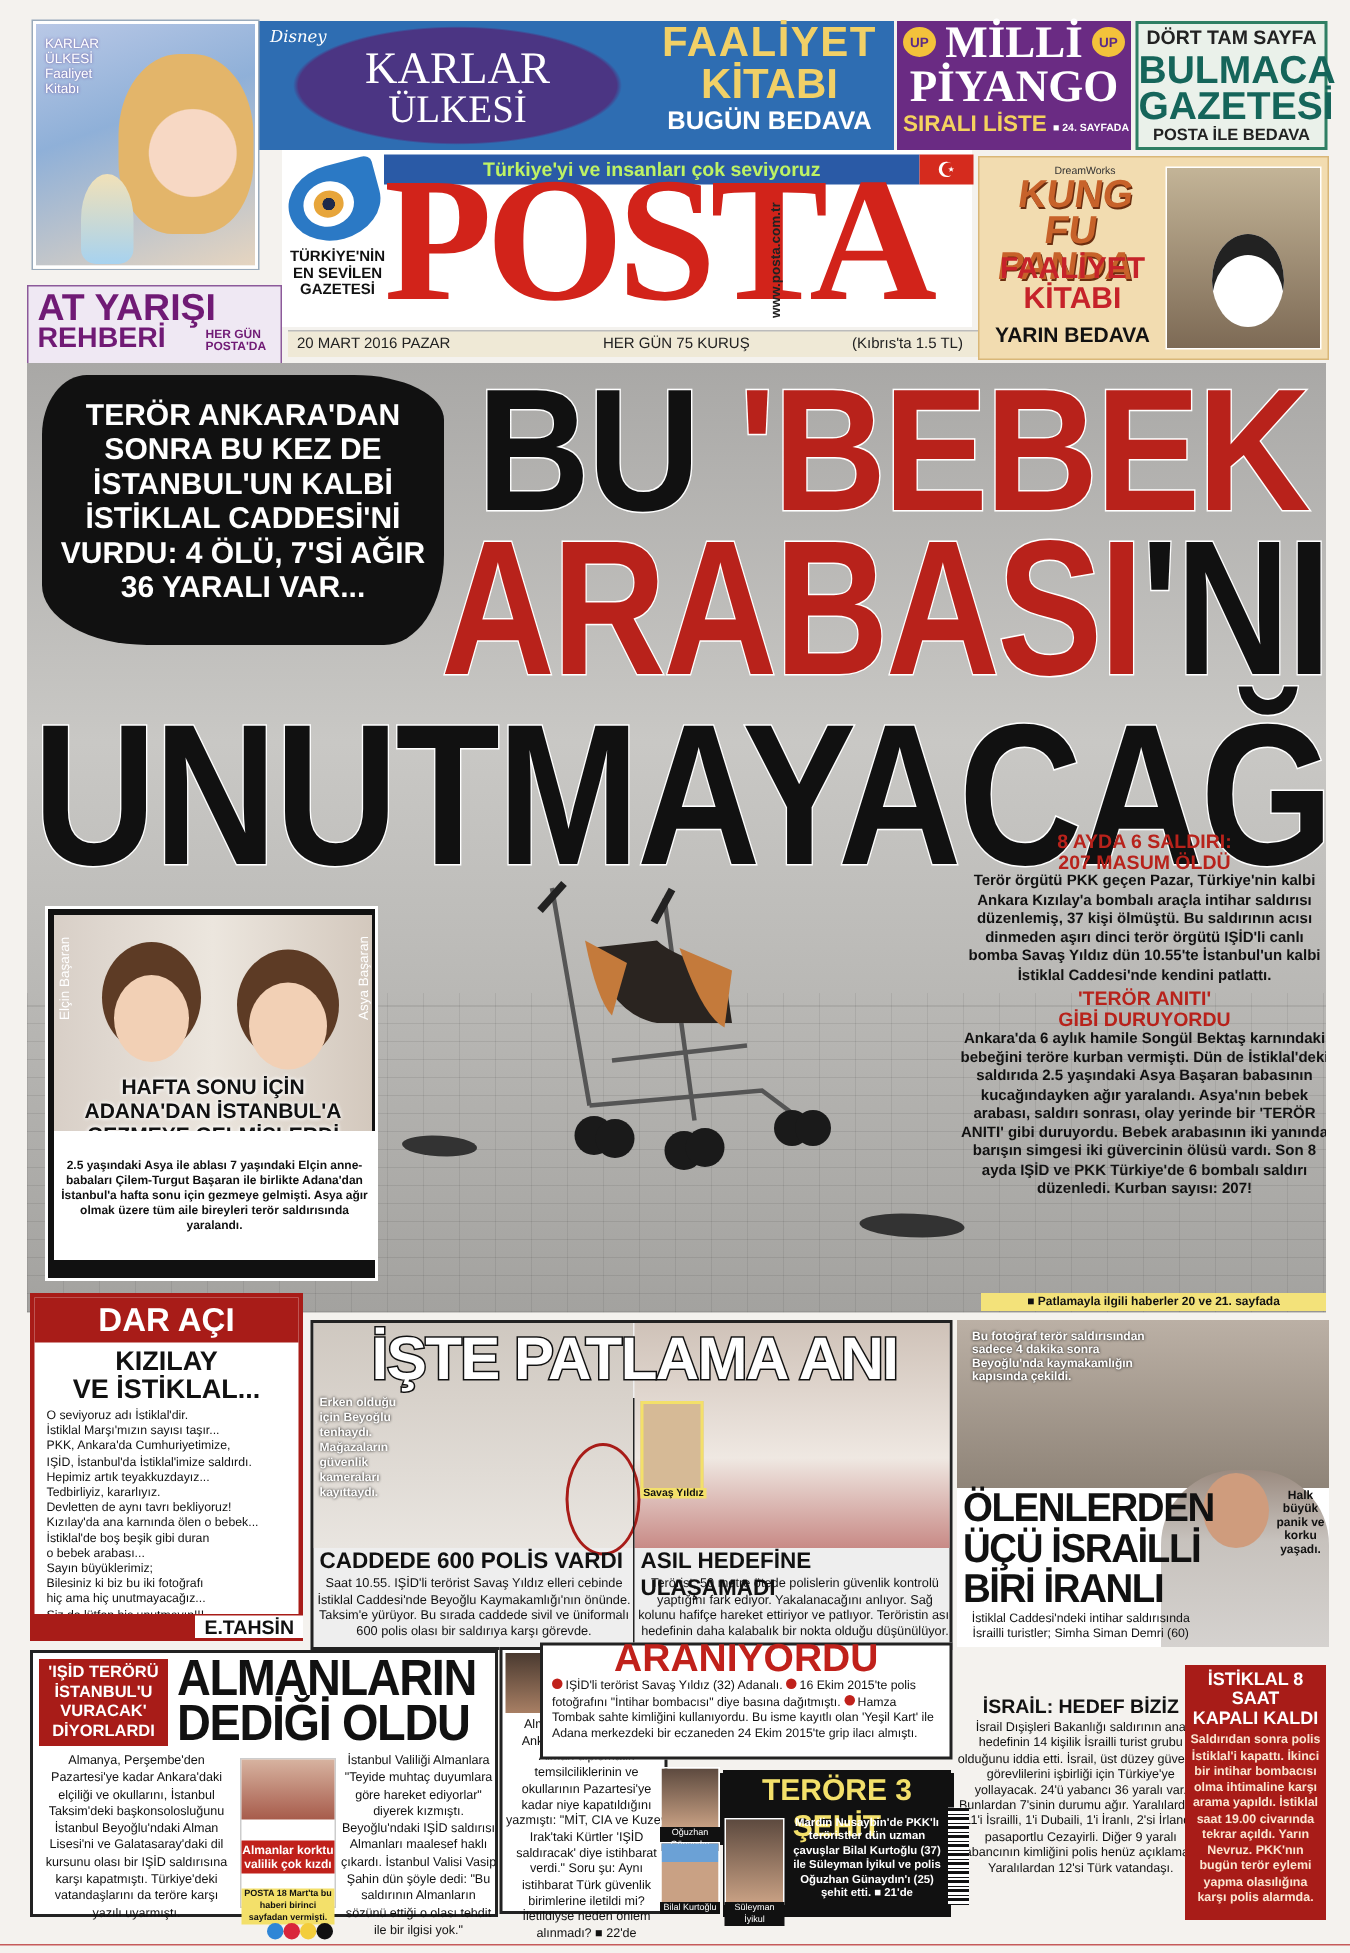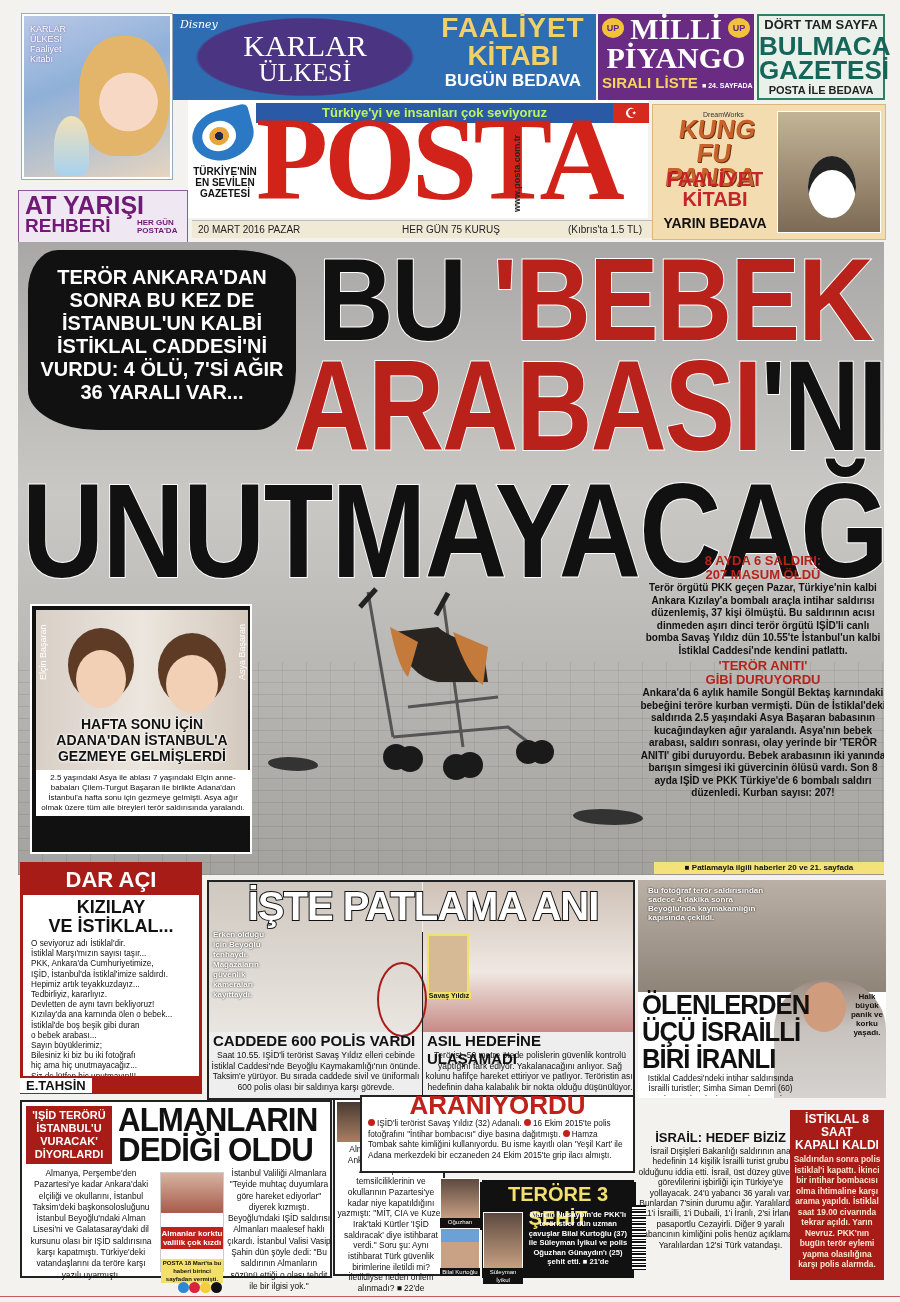--- a/index.html
+++ b/index.html
@@ -59,30 +59,30 @@
 .hl2{left:276px;top:100px;font-size:128px;line-height:128px;transform:scaleX(.82)}
 .hl3{left:4px;top:222px;font-size:134px;line-height:134px;transform:scaleX(.85)}
 .black{color:#111}.red{color:#b8221b}
 .stroller{left:330px;top:345px;width:220px;height:200px}
 .pigeon{background:#333;border-radius:40% 60% 40% 60%}
 .kids{left:12px;top:362px;width:222px;height:250px;background:#111;border:2px solid #fff;padding:2px}
 .kids-photo{position:absolute;left:4px;top:4px;width:212px;height:160px;background:linear-gradient(90deg,#d8cfc7,#ece6de 50%,#d3c8bd)}
 .kid{position:absolute;border-radius:50%;background:#f2d0b5;box-shadow:0 -14px 0 8px #5d3b25}
 .kids-vlabel{position:absolute;font-size:9px;color:#fff;transform:rotate(-90deg);transform-origin:left top;white-space:nowrap}
 .kids-head{position:absolute;left:4px;top:110px;width:212px;text-align:center;color:#111;font-weight:900;font-size:14px;line-height:16px;text-shadow:0 0 3px #fff,0 0 3px #fff}
-.kids-cap{position:absolute;left:4px;top:164px;width:214px;background:#fff;color:#111;font-size:8px;line-height:10px;text-align:center;padding:3px 2px;font-weight:normal}
+.kids-cap{position:absolute;left:4px;top:148px;width:214px;background:#fff;color:#111;font-size:8px;line-height:10px;text-align:center;padding:18px 2px;font-weight:bold}
 .side-text{left:622px;top:312px;width:246px;text-align:center;font-size:10px;line-height:12.5px;font-weight:bold;color:#111}
 .side-text .h{color:#b8221b;font-size:13px;line-height:14px}
 .pat{left:636px;top:620px;width:230px;height:12px;background:#f3e27a;font-size:8px;font-weight:bold;line-height:12px;text-align:center}
 
 .dar{left:20px;top:862px;width:182px;height:232px;border:3px solid #a81c18;background:#fff}
 .dar .top{height:30px;background:#a81c18;color:#fff;font-weight:900;font-size:22px;text-align:center;line-height:30px}
 .dar h3{text-align:center;font-size:18px;font-weight:900;line-height:19px;margin-top:3px}
 .dar .body{font-size:8.2px;line-height:10.2px;padding:3px 8px;font-family:"Liberation Sans",sans-serif}
-.dar .sig{position:absolute;left:-3px;bottom:-3px;width:182px;height:18px;background:#a81c18;text-align:left}
+.dar .sig{position:absolute;left:-3px;bottom:-3px;width:182px;height:18px;background:#a81c18;text-align:right}
 .dar .sig span{background:#fff;padding:0 6px;font-weight:900;font-size:13px;line-height:18px}
 
 .patlama{left:207px;top:880px;width:428px;height:220px;border:2px solid #222;background:#eee;overflow:hidden}
 .pat-img{position:absolute;top:0;height:150px;background:linear-gradient(#cfc8c0,#e9e5e0)}
 .pat-title{position:absolute;left:0;top:0;width:428px;text-align:center;font-size:40px;font-weight:900;color:#fff;-webkit-text-stroke:2px #111;paint-order:stroke fill;line-height:48px;letter-spacing:-1px}
 .pat-note{position:absolute;left:4px;top:48px;width:58px;font-size:8px;line-height:10px;color:#fff;font-weight:bold;text-shadow:0 0 2px #000}
 .circle{position:absolute;left:168px;top:80px;width:50px;height:75px;border:2px solid #a81c18;border-radius:50%}
 .suspect{position:absolute;left:218px;top:52px;width:42px;height:62px;background:#d6ba96;border:2px solid #f3e06a}
 .suspect-lbl{position:absolute;left:218px;top:110px;width:44px;background:#f3e06a;font-size:7px;font-weight:bold;text-align:center}
 .pat-h{position:absolute;top:150px;font-size:15px;font-weight:900;line-height:18px}

